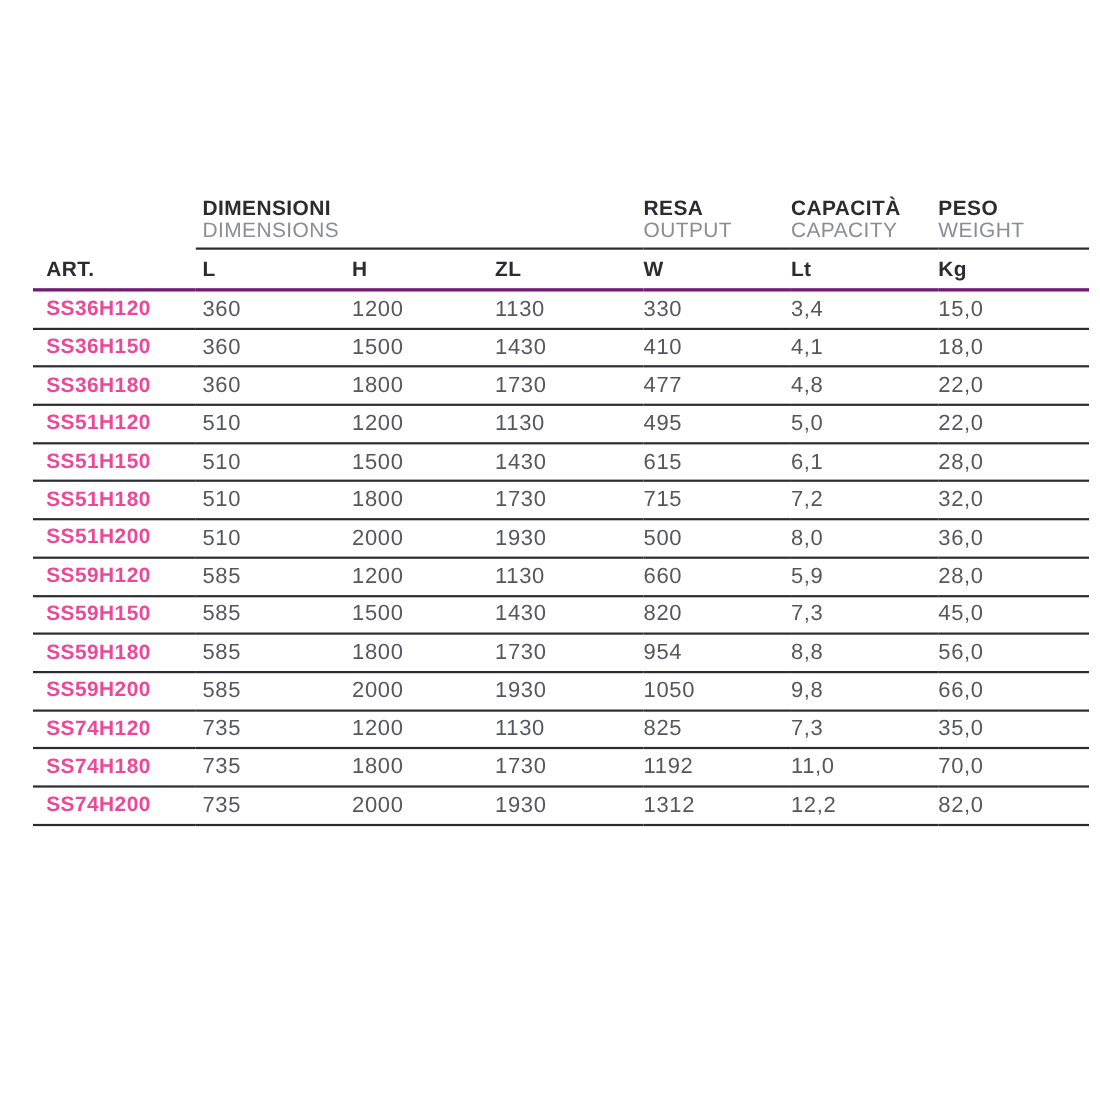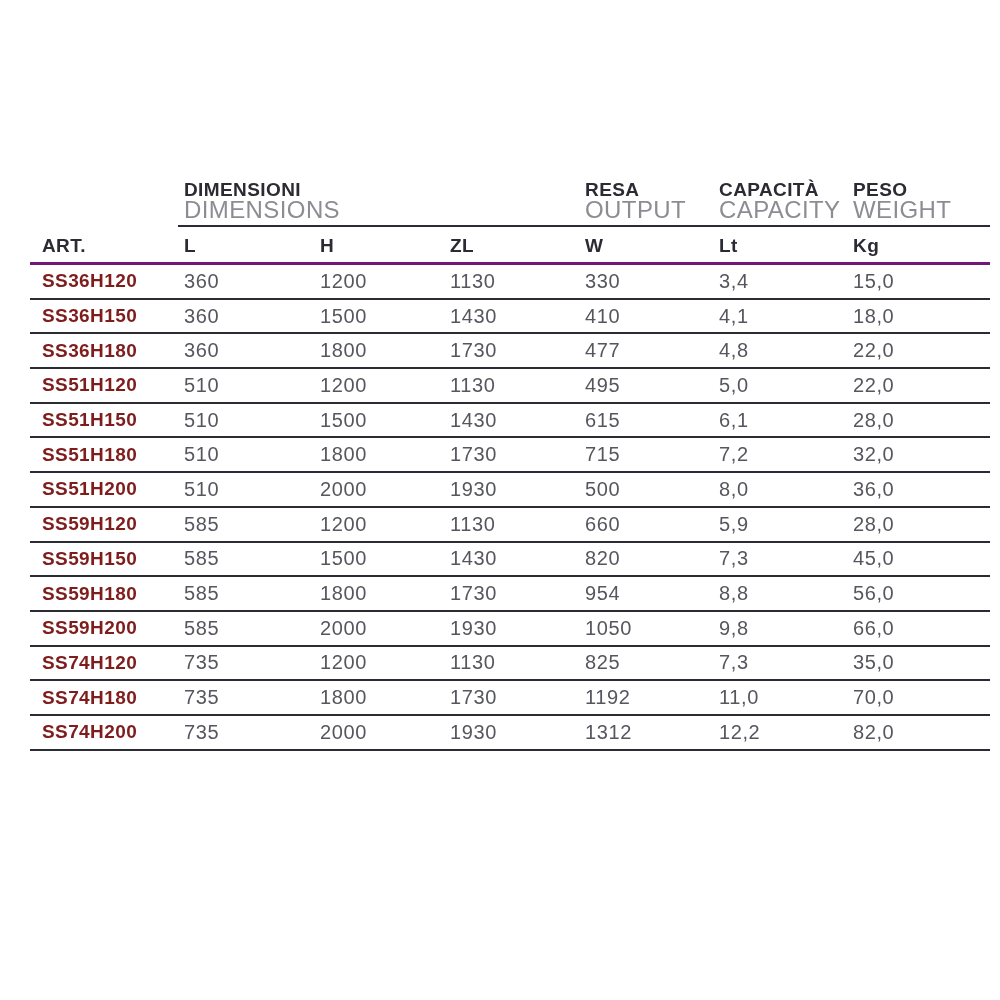--- a/index.html
+++ b/index.html
@@ -57,21 +57,21 @@
   .grp-primary {
     display: block;
     font-size: 19px;
     font-weight: bold;
     color: #2b2b33;
     letter-spacing: 0.4px;
     line-height: 20px;
   }
   .grp-secondary {
     display: block;
-    font-size: 24px;
+    font-size: 19px;
     font-weight: normal;
     color: #8c8d92;
     letter-spacing: 0.4px;
     line-height: 20px;
   }
 
   
   tr.unit-row th {
     height: 30px;
     vertical-align: bottom;
@@ -88,21 +88,21 @@
   
   tbody td {
     height: 32.7px;
     border-bottom: 2px solid #2b2b33;
     vertical-align: middle;
     font-size: 20px;
   }
   tbody td.art {
     padding-left: 12px;
     font-weight: bold;
-    color: #7f1d1d;
+    color: #ec4899;
     letter-spacing: 0.4px;
     font-size: 19px;
   }
   tbody td.val {
     color: #56575e;
     font-weight: normal;
     letter-spacing: 0.6px;
   }
   tbody td.val.pad6 { padding-left: 6px; }
 </style>

